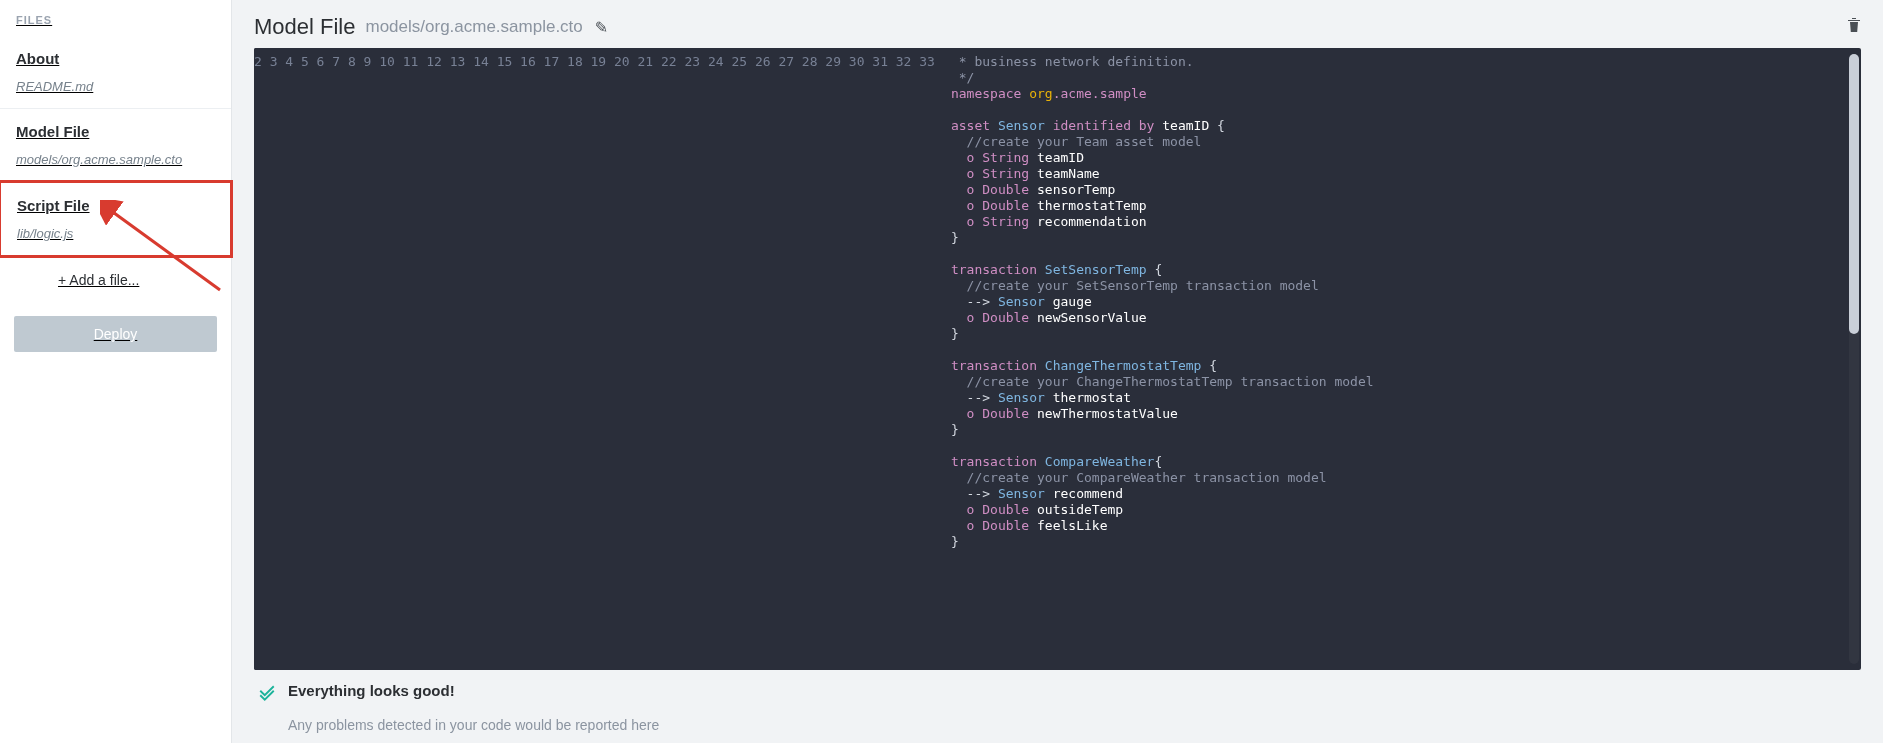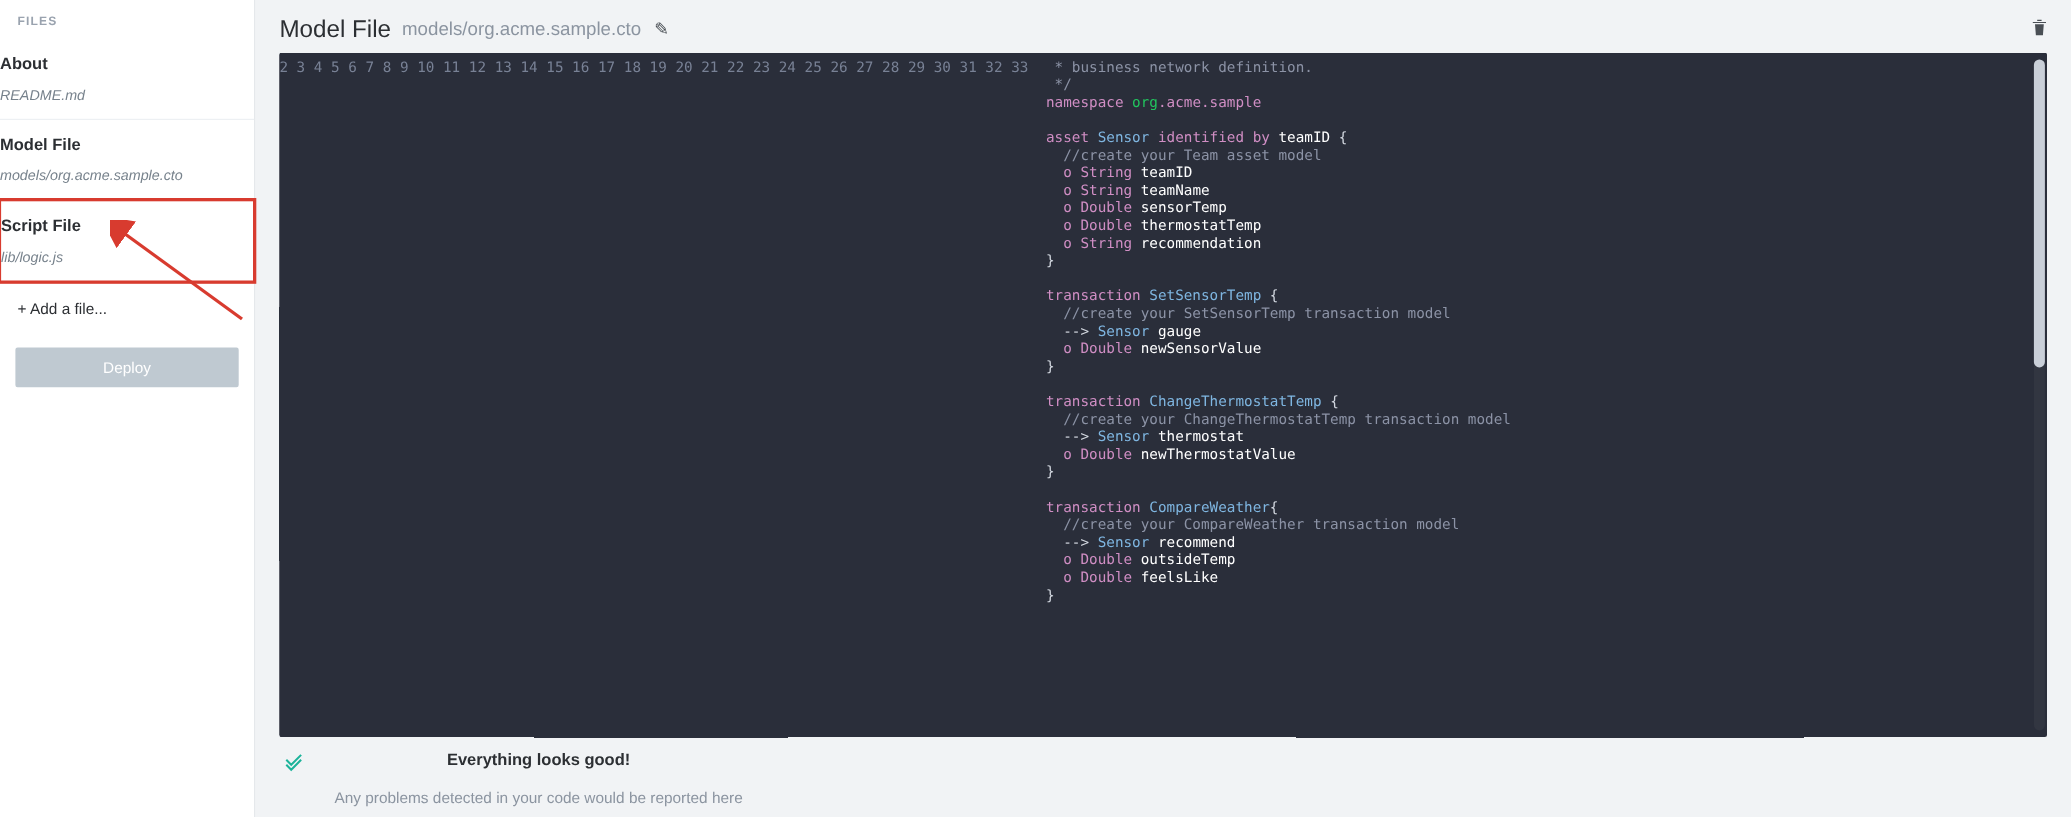--- a/index.html
+++ b/index.html
@@ -10,30 +10,31 @@
     width: 1883px;
     height: 743px;
     overflow: hidden;
   }
   .sidebar {
     width: 232px;
     background: #fff;
     border-right: 1px solid #e3e6e9;
     display: flex;
     flex-direction: column;
+    text-decoration: underline;
   }
   .sidebar-header {
     padding: 14px 16px 10px;
     font-size: 11px;
     letter-spacing: 1px;
     color: #9aa3af;
     font-weight: 600;
   }
   .file-item {
-    padding: 14px 0;
+    padding: 14px 16px;
     border-bottom: 1px solid #eceff2;
     cursor: pointer;
   }
   .file-item .title {
     font-size: 15px;
     font-weight: 600;
     color: #2c2f33;
   }
   .file-item .path {
     font-size: 13px;
@@ -44,20 +45,21 @@
   .file-item.highlighted {
     border: 3px solid #d83b2f;
     position: relative;
     margin: -2px;
   }
   .add-file {
     padding: 16px 16px;
     font-size: 14px;
     color: #2c2f33;
     cursor: pointer;
+    margin-left: 42px;
   }
   .deploy-btn {
     margin: 12px 14px;
     padding: 10px 12px;
     text-align: center;
     background: #bfc9d1;
     color: #fff;
     font-size: 14px;
     font-weight: 500;
     border-radius: 2px;
@@ -113,21 +115,21 @@
     flex: 1;
     color: #d3d8e0;
     white-space: pre;
     overflow: auto;
   }
   .tok-comment { color: #8c93a6; }
   .tok-kw { color: #d08ec4; }
   .tok-type { color: #7fb6e1; }
   .tok-prop { color: #ffffff; }
   .tok-punc { color: #d3d8e0; }
-  .tok-ns { color: #22c55e; }
+  .tok-ns { color: #eab308; }
   .scroll-track {
     position: absolute;
     right: 2px;
     top: 6px;
     bottom: 6px;
     width: 10px;
     background: rgba(255,255,255,0.04);
     border-radius: 5px;
   }
   .scroll-thumb {
@@ -135,23 +137,22 @@
     right: 2px;
     top: 6px;
     height: 280px;
     width: 10px;
     background: #c9cfd8;
     border-radius: 5px;
   }
   .status-row {
     display: flex;
     align-items: flex-start;
-    gap: 28px;
+    gap: 12px;
     padding: 12px 4px 0;
-    text-align: center;
   }
   .status-icon {
     color: #1bb39a;
     font-size: 18px;
     margin-top: 2px;
   }
   .status-text .title {
     font-size: 15px;
     font-weight: 600;
     color: #2c2f33;

